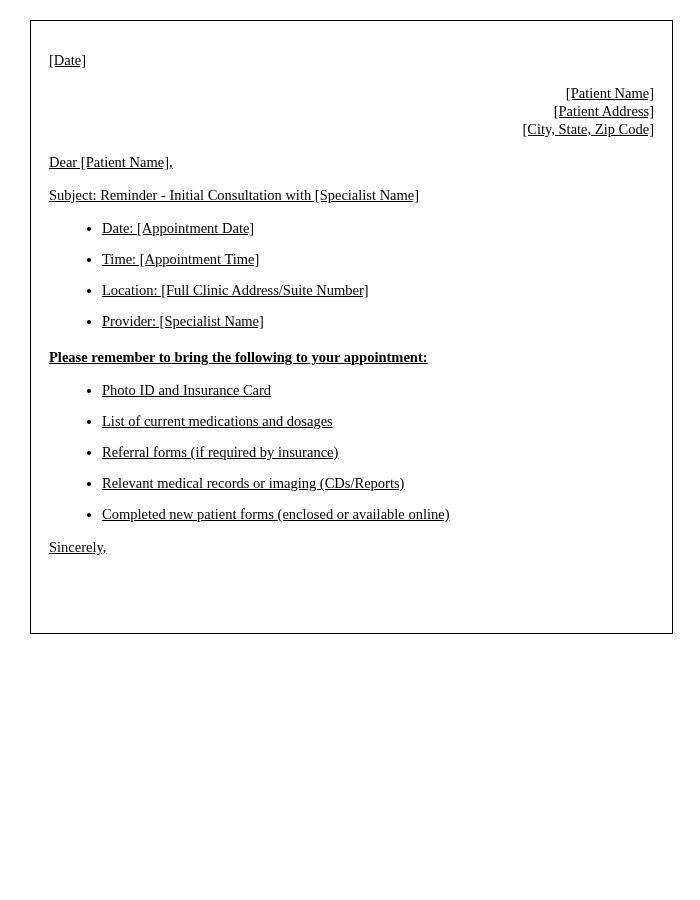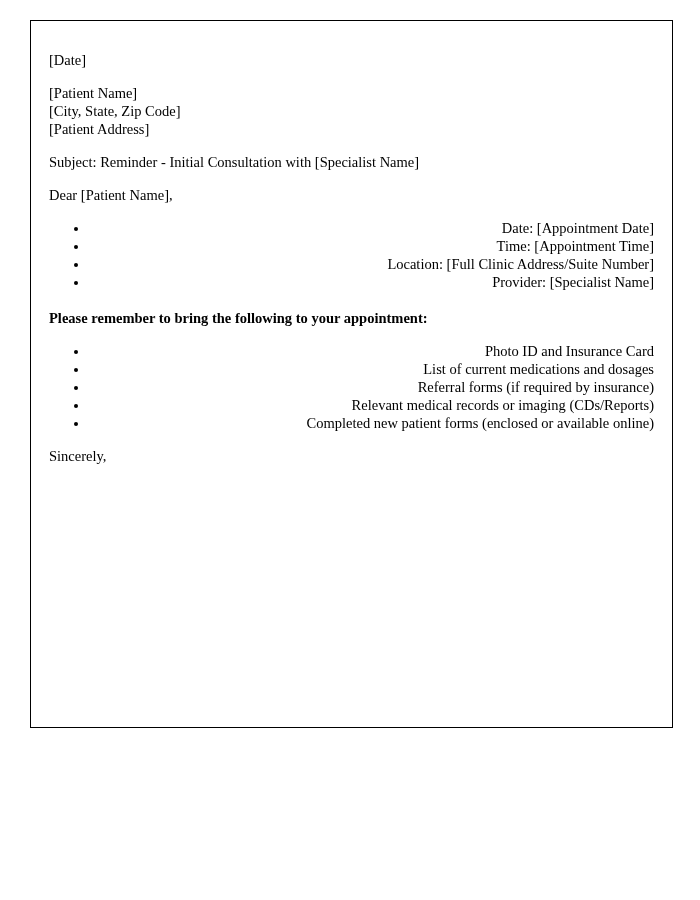--- a/index.html
+++ b/index.html
@@ -8,69 +8,70 @@
     background: #ffffff;
     width: 700px;
     height: 900px;
   }
   .letter-page {
     box-sizing: border-box;
     position: absolute;
     left: 30px;
     top: 20px;
     width: 643px;
-    height: 708px;
+    height: 614px;
     border: 1px solid #000000;
     background: #ffffff;
     padding: 30px 18px 20px 18px;
     font-family: "Liberation Serif", "DejaVu Serif", serif;
     font-size: 14.5px;
     line-height: 18px;
     color: #000000;
+    text-decoration: underline;
   }
   .para {
     margin: 0 0 15px 0;
   }
   .line {
     margin: 0;
   }
   .block {
     margin: 0 0 15px 0;
+    text-align: right;
   }
   .heading {
     font-weight: bold;
     margin: 18px 0 15px 0;
   }
   ul.bullets {
     margin: 0 0 15px 0;
     padding: 0 0 0 40px;
     list-style-type: disc;
   }
   ul.bullets li {
-    margin: 0;
+    margin: 13px;
     padding: 0;
-    text-align: right;
   }
 </style>
 </head>
 <body>
 
 <div class="letter-page">
 
   <p class="para">[Date]</p>
 
   <div class="block">
     <p class="line">[Patient Name]</p>
+    <p class="line">[Patient Address]</p>
     <p class="line">[City, State, Zip Code]</p>
-    <p class="line">[Patient Address]</p>
   </div>
 
+  <p class="para">Dear [Patient Name],</p>
+
   <p class="para">Subject: Reminder - Initial Consultation with [Specialist Name]</p>
-
-  <p class="para">Dear [Patient Name],</p>
 
 
 
   <ul class="bullets">
     <li>Date: [Appointment Date]</li>
     <li>Time: [Appointment Time]</li>
     <li>Location: [Full Clinic Address/Suite Number]</li>
     <li>Provider: [Specialist Name]</li>
   </ul>
 

